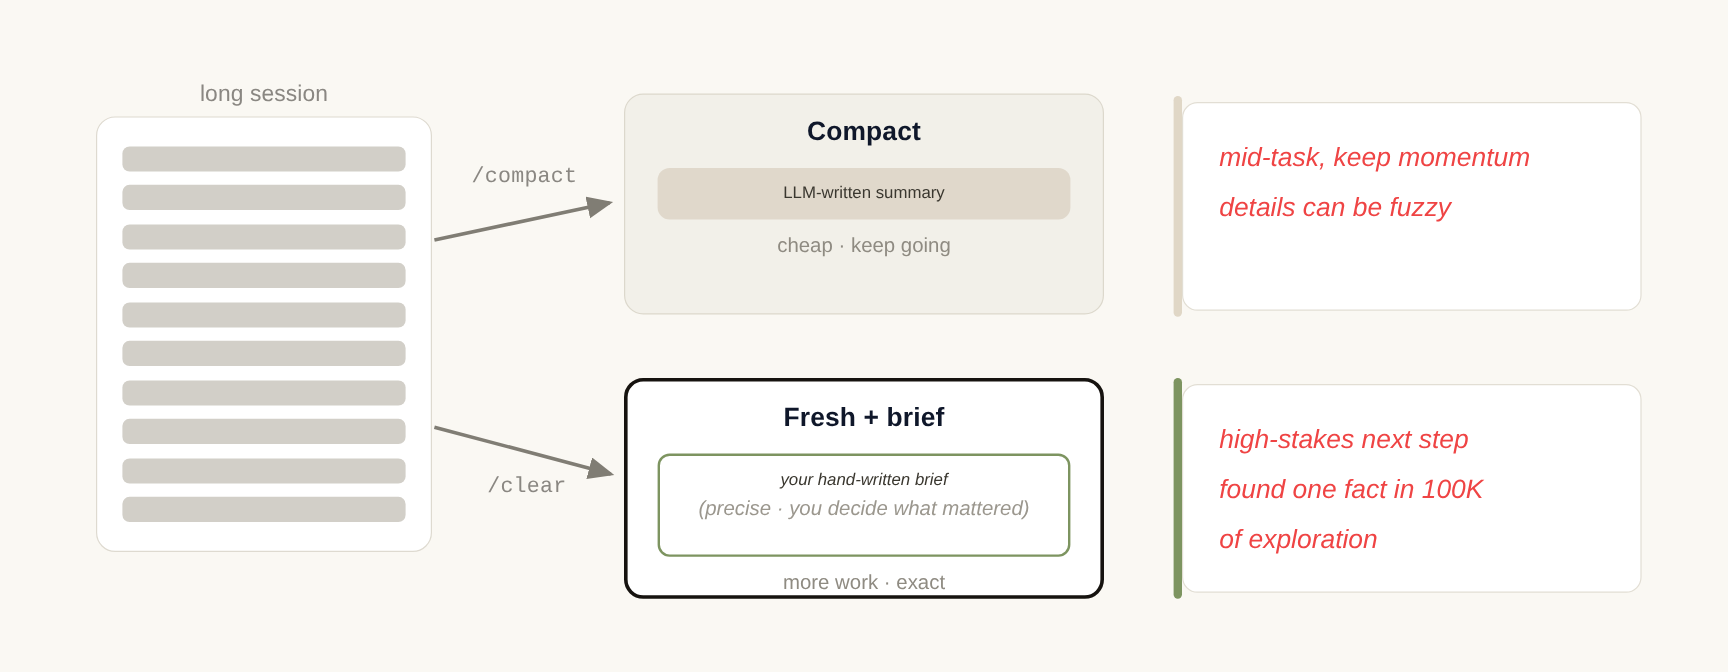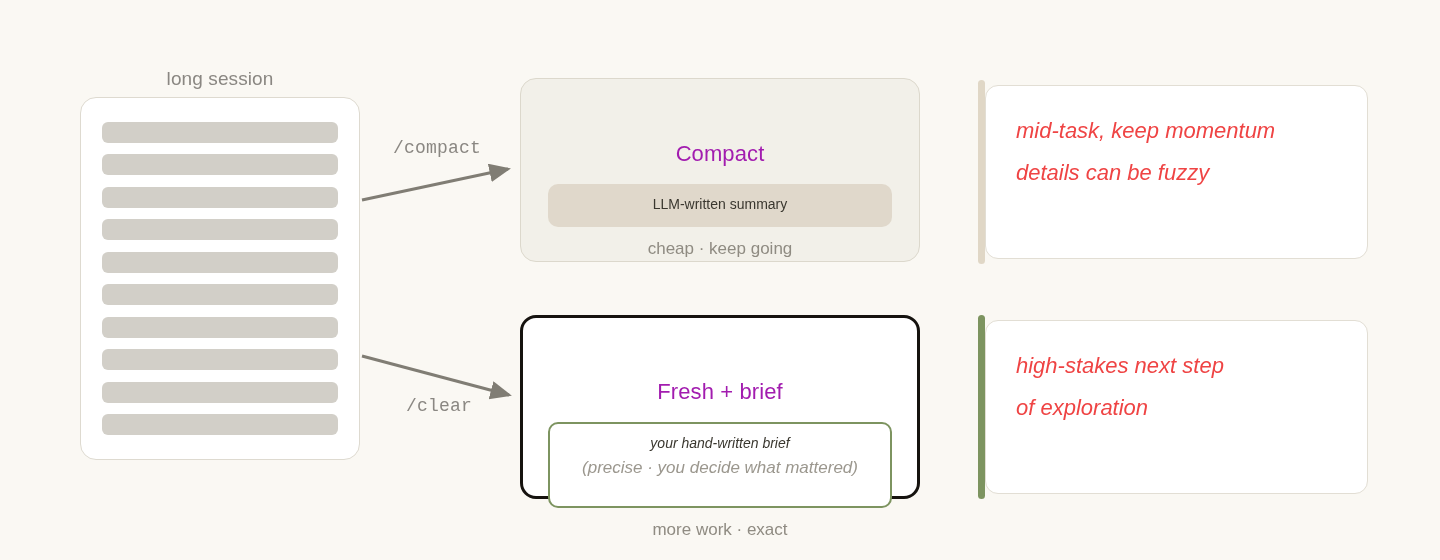--- a/index.html
+++ b/index.html
@@ -86,24 +86,23 @@
     left: 520px;
     top: 315px;
     width: 400px;
     height: 184px;
     background: #ffffff;
     border: 3px solid #16130f;
     padding-top: 17px;
   }
   .branch-title {
     font-size: 22px;
-    font-weight: normal;
-    color: #a21caf;
+    font-weight: bold;
+    color: #0f172a;
     letter-spacing: 0.1px;
-    margin-top: 44px;
   }
   .inner-box {
     box-sizing: border-box;
     width: 344px;
     margin-top: 17px;
     border-radius: 10px;
     padding: 12px 10px 13px;
     text-align: center;
   }
   .inner-box-compact {
@@ -233,17 +232,18 @@
     <div class="note-card">
       <div class="note-line">mid-task, keep momentum</div>
       <div class="note-line">details can be fuzzy</div>
     </div>
   </div>
 
   <div class="note note-bot">
     <div class="note-accent" style="background:#7d9460"></div>
     <div class="note-card">
       <div class="note-line">high-stakes next step</div>
+      <div class="note-line">found one fact in 100K</div>
       <div class="note-line">of exploration</div>
     </div>
   </div>
 
 </div>
 
 </body></html>

